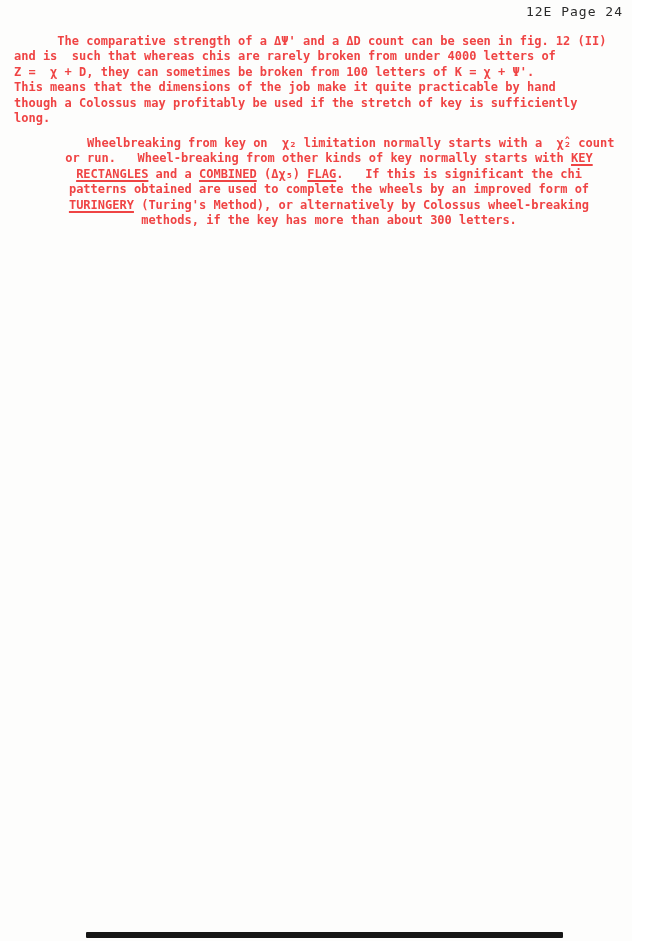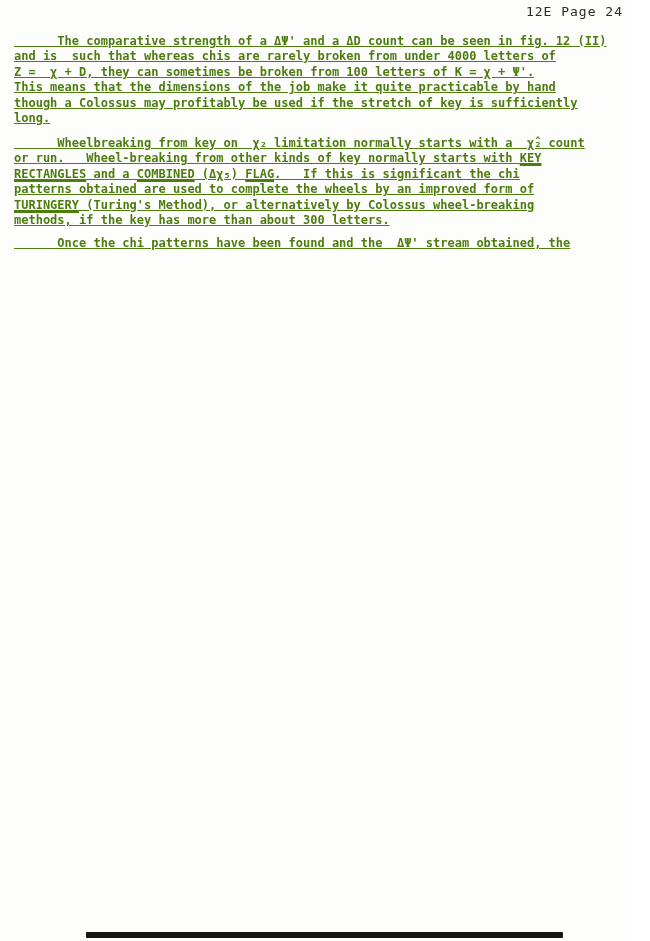--- a/index.html
+++ b/index.html
@@ -21,27 +21,26 @@
     letter-spacing: 1px;
     white-space: pre;
   }
   .para {
     position: absolute;
     left: 14px;
     width: 630px;
     font-size: 12px;
     font-weight: 700;
     line-height: 15.4px;
-    color: #4d7c0f;
+    color: #ef4444;
     white-space: pre;
     letter-spacing: 0;
-    text-decoration: underline;
   }
   #p1 { top: 34px; }
-  #p2 { top: 136px; }
+  #p2 { top: 136px; text-align: center; }
   #p3 { top: 236px; }
   .line { white-space: pre; }
   .u {
     text-decoration: underline;
     text-underline-offset: 2px;
     text-decoration-thickness: 1.5px;
     margin-top: 43px;
   }
   .scan-bar {
     position: absolute;
@@ -57,17 +56,17 @@
 <body>
 
 <div class="page">
 
   <div class="header">12E Page 24</div>
 
   <div class="para" id="p1"><div class="line"><span>      The comparative strength of a ΔΨ' and a ΔD count can be seen in fig. 12 (II)</span></div><div class="line"><span>and is  such that whereas chis are rarely broken from under 4000 letters of</span></div><div class="line"><span>Z =  χ + D, they can sometimes be broken from 100 letters of K = χ + Ψ'.</span></div><div class="line"><span>This means that the dimensions of the job make it quite practicable by hand</span></div><div class="line"><span>though a Colossus may profitably be used if the stretch of key is sufficiently</span></div><div class="line"><span>long.</span></div></div>
 
   <div class="para" id="p2"><div class="line"><span>      Wheelbreaking from key on  χ₂ limitation normally starts with a  χ̂₂ count</span></div><div class="line"><span>or run.   Wheel-breaking from other kinds of key normally starts with </span><span class="u">KEY</span></div><div class="line"><span class="u">RECTANGLES</span><span> and a </span><span class="u">COMBINED</span><span> (Δχ₅) </span><span class="u">FLAG</span><span>.   If this is significant the chi</span></div><div class="line"><span>patterns obtained are used to complete the wheels by an improved form of</span></div><div class="line"><span class="u">TURINGERY</span><span> (Turing's Method), or alternatively by Colossus wheel-breaking</span></div><div class="line"><span>methods, if the key has more than about 300 letters.</span></div></div>
 
-  <div class="para" id="p3"><div class="line"><span>      Once the chi patterns have been found and the  ΔΨ' stream obtained, the</span></div></div>
+  <div class="para" id="p3"></div>
 
   <div class="scan-bar"></div>
 
 </div>
 
 </body></html>

